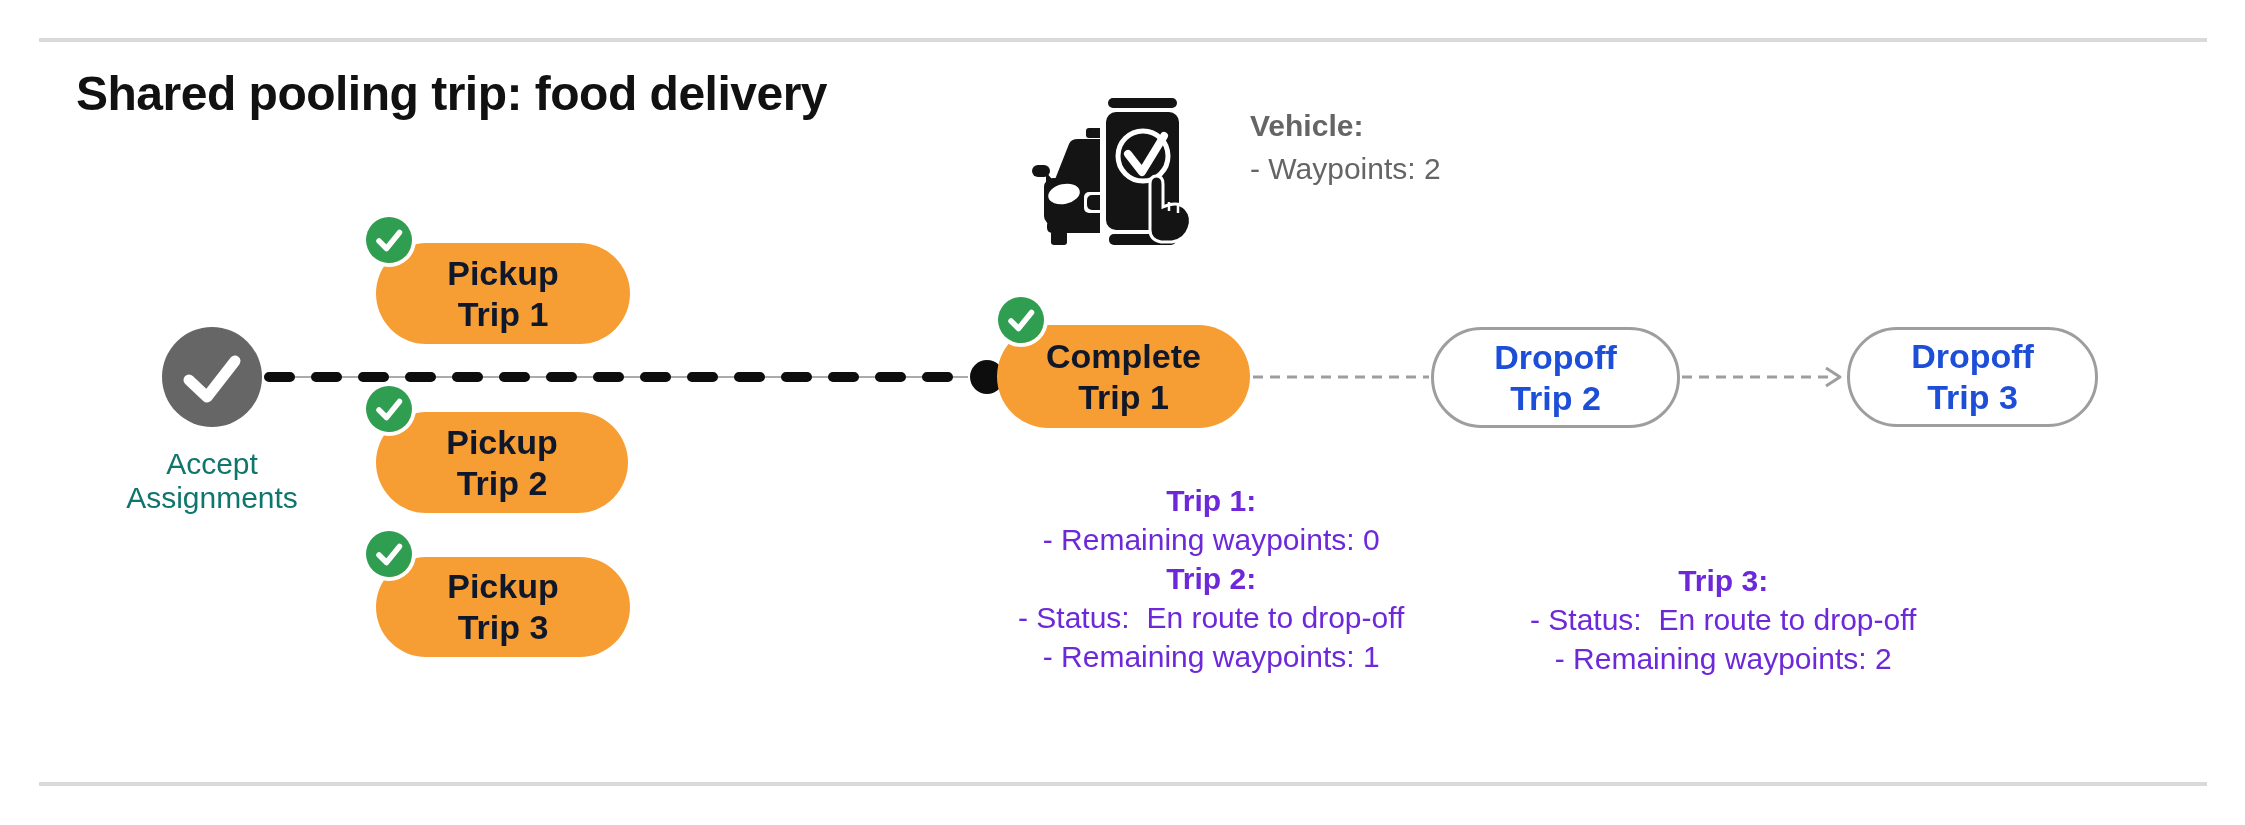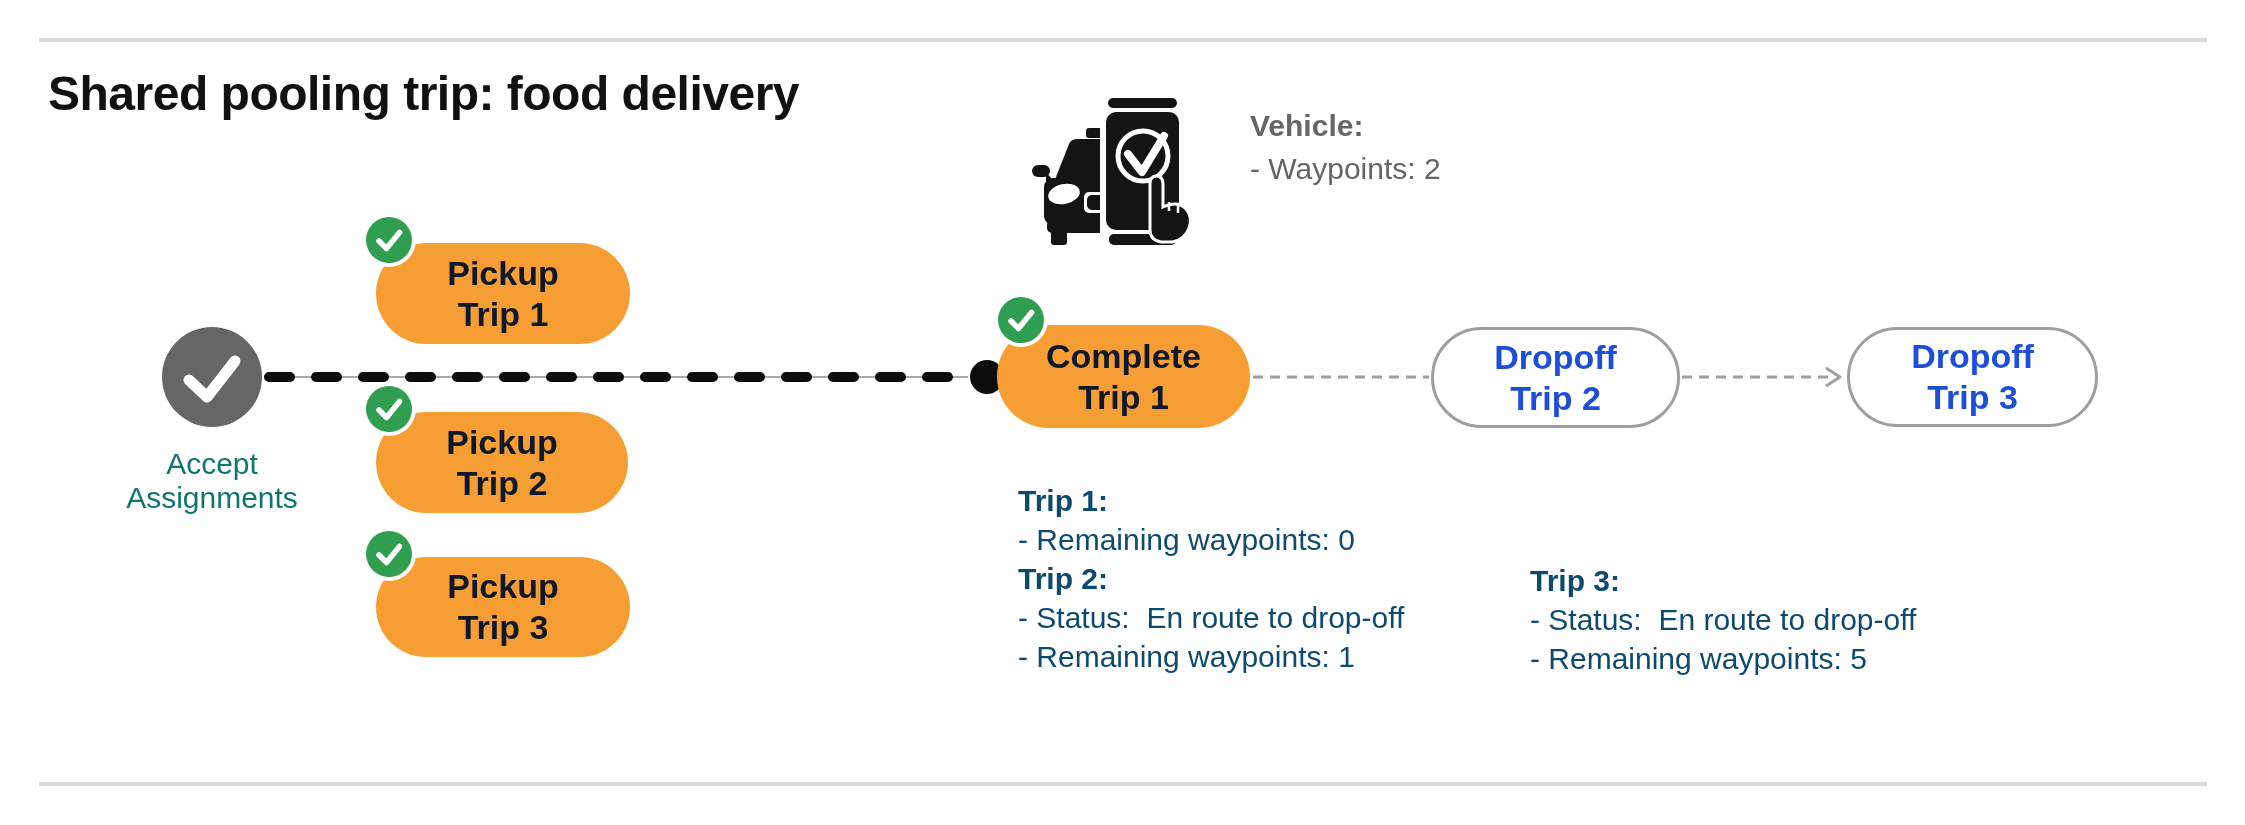--- a/index.html
+++ b/index.html
@@ -5,21 +5,21 @@
   html,body { margin:0; padding:0; background:#ffffff; }
   .canvas {
     position:relative; width:2245px; height:825px; background:#ffffff;
     overflow:hidden; font-family:"Liberation Sans", sans-serif;
   }
   .rule { position:absolute; left:39px; width:2168px; height:4px; background:#D9D9D9; }
   .rule-top { top:38px; }
   .rule-bottom { top:782px; }
 
   .title {
-    position:absolute; left:48px; top:68px; margin:0;
+    position:absolute; left:76px; top:68px; margin:0;
     font-size:48px; line-height:52px; font-weight:700; color:#111111; letter-spacing:-0.5px;
   }
 
   .vehicle-icon { position:absolute; left:1020px; top:90px; width:200px; height:200px; }
   .vehicle-info { position:absolute; left:1242px; top:104px; color:#656565; font-size:30px; line-height:43px;margin-left:8px; }
   .vi-label { font-weight:700; }
 
   .accept-node {
     position:absolute; left:162px; top:327px; width:100px; height:100px;
     border-radius:50%; background:#666666;
@@ -50,21 +50,21 @@
   .pill-dropoff-2 { left:1431px; top:327px; width:249px; height:101px; }
   .pill-dropoff-3 { left:1847px; top:327px; width:251px; height:100px; }
 
   .badge {
     position:absolute; left:-10px; top:-26px; width:46px; height:46px;
     border-radius:50%; box-shadow:0 0 0 4px #ffffff;
   }
   .badge svg { display:block; }
   .badge-complete { left:1px; top:-28px; }
 
-  .status-block { position:absolute; color:#0c4a6e; font-size:30px; line-height:39px; }
+  .status-block { position:absolute; color:#6d28d9; font-size:30px; line-height:39px;text-align:center; }
   .status-title { font-weight:700; }
   .status-line  { white-space:pre-wrap; }
   .status-block-left  { left:1018px; top:481px; }
   .status-block-right { left:1530px; top:561px; }
 </style>
 </head>
 <body>
 
 <div class="canvas">
 
@@ -207,16 +207,16 @@
     <div class="status-title">Trip 1:</div>
     <div class="status-line">- Remaining waypoints: 0</div>
     <div class="status-title">Trip 2:</div>
     <div class="status-line">- Status:  En route to drop-off</div>
     <div class="status-line">- Remaining waypoints: 1</div>
   </div>
 
   <div class="status-block status-block-right">
     <div class="status-title">Trip 3:</div>
     <div class="status-line">- Status:  En route to drop-off</div>
-    <div class="status-line">- Remaining waypoints: 5</div>
+    <div class="status-line">- Remaining waypoints: 2</div>
   </div>
 
 </div>
 
 </body></html>

